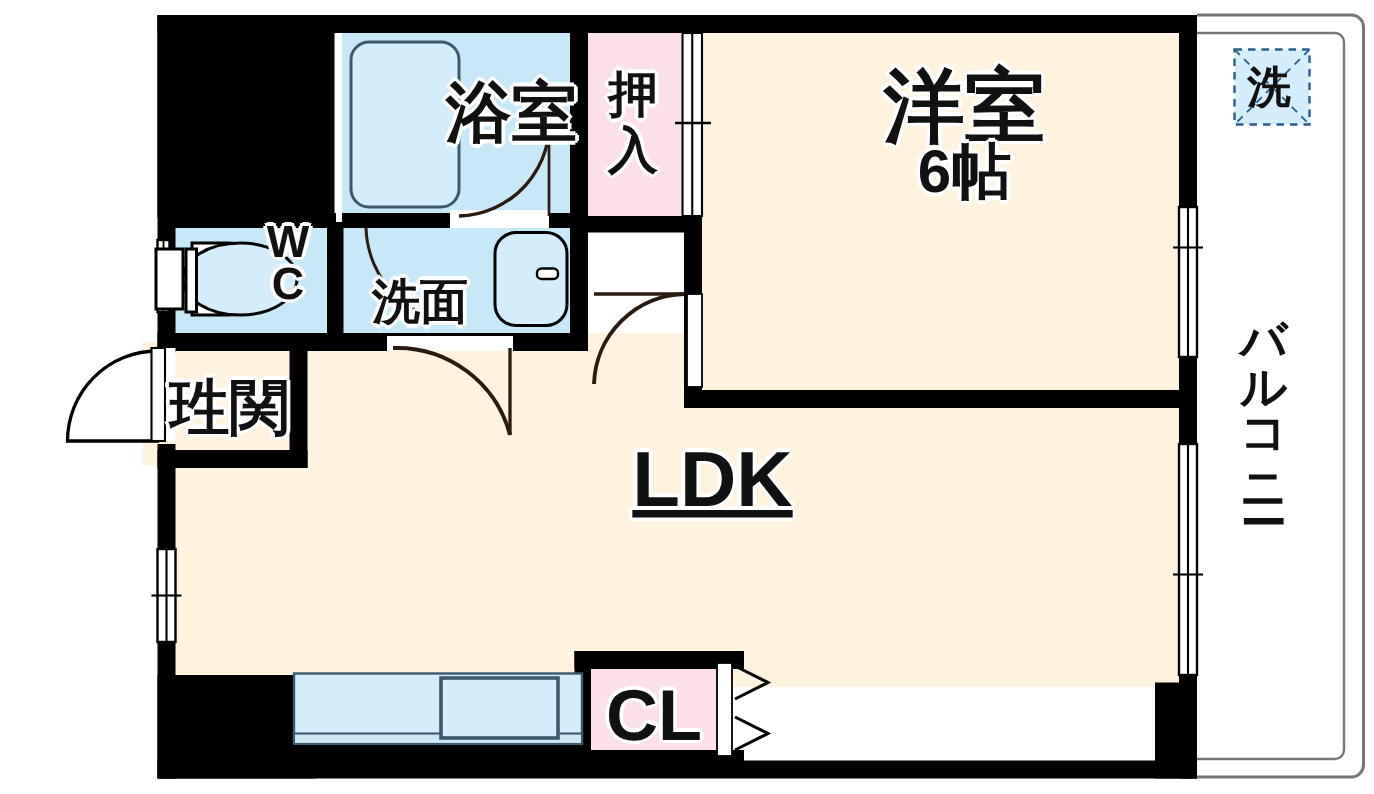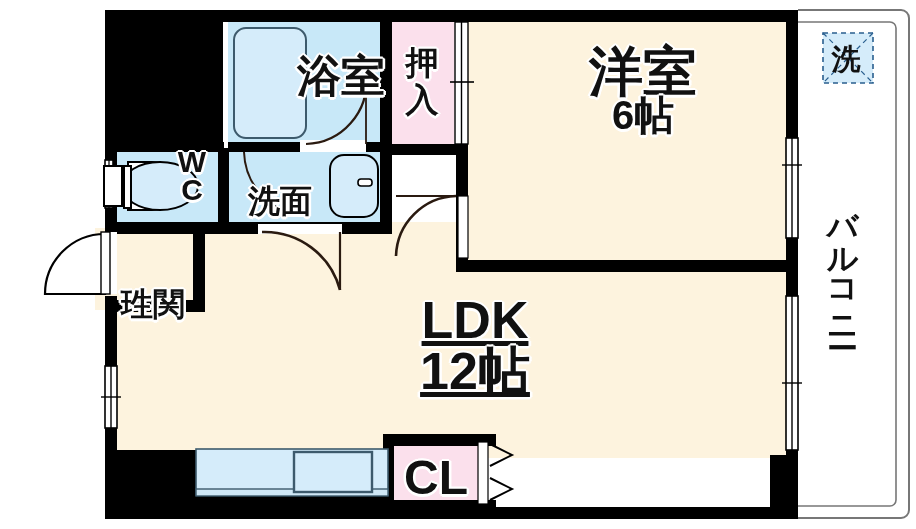--- a/index.html
+++ b/index.html
@@ -46,21 +46,21 @@
   .lbl-yoshitsu   { left: 543px; top: 44px;  width: 200px; font-size: 54px; }
   .lbl-yoshitsu .sub { font-size: 40px; display:block; margin-top: -4px; }
   .lbl-ldk        { left: 385px; top: 294px; width: 180px; font-size: 52px; text-decoration: underline; }
   .lbl-ldk .sub   { font-size: 52px; display:block; margin-top: -2px; }
   .lbl-yokushitsu { left: 296px; top: 54px;  width: 90px;  font-size: 44px; }
   .lbl-oshiire    { left: 400px; top: 46px;  width: 44px;  font-size: 33px; }
   .lbl-oshiire .sub { display:block; margin-top: 3px; }
   .lbl-senmen     { left: 240px; top: 157px; width: 80px;  font-size: 32px; margin-top: 28px; }
   .lbl-wc         { left: 172px; top: 147px; width: 40px;  font-size: 30px; }
   .lbl-wc .sub    { display:block; margin-top: -3px; }
-  .lbl-genkan     { left: 113px; top: 252px; width: 80px;  font-size: 32px; margin-top: 36px; }
+  .lbl-genkan     { left: 113px; top: 252px; width: 80px;  font-size: 40px; }
   .lbl-cl         { left: 404px; top: 454px; width: 64px;  font-size: 48px; }
   .lbl-sen        { left: 829px; top: 45px;  width: 34px;  font-size: 29px; text-shadow:none; }
   .lbl-balcony    { left: 827px; top: 186px; height: 150px; font-size: 31px; }
 </style>
 </head>
 <body>
 
 <div id="plan-root">
 
   <svg id="plan-svg" viewBox="0 0 916 529" xmlns="http://www.w3.org/2000/svg">
@@ -243,21 +243,20 @@
 
   </svg>
 
   <div class="rm-label lbl-yoshitsu">
     <span>洋室</span>
     <span class="sub">6帖</span>
   </div>
 
   <div class="rm-label lbl-ldk">
     <span>LDK</span>
-    <span class="sub">12帖</span>
   </div>
 
   <div class="rm-label lbl-yokushitsu">浴室</div>
 
   <div class="rm-label lbl-oshiire">
     <span>押</span>
     <span class="sub">入</span>
   </div>
 
   <div class="rm-label lbl-senmen">洗面</div>

